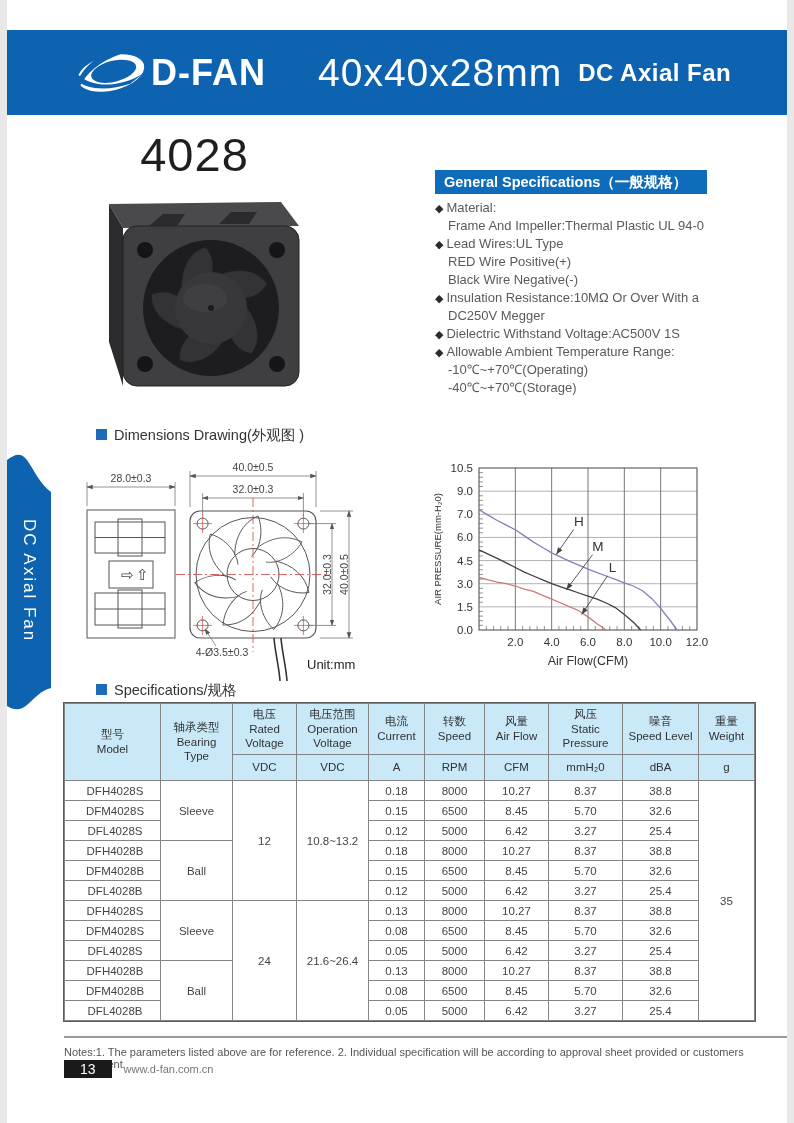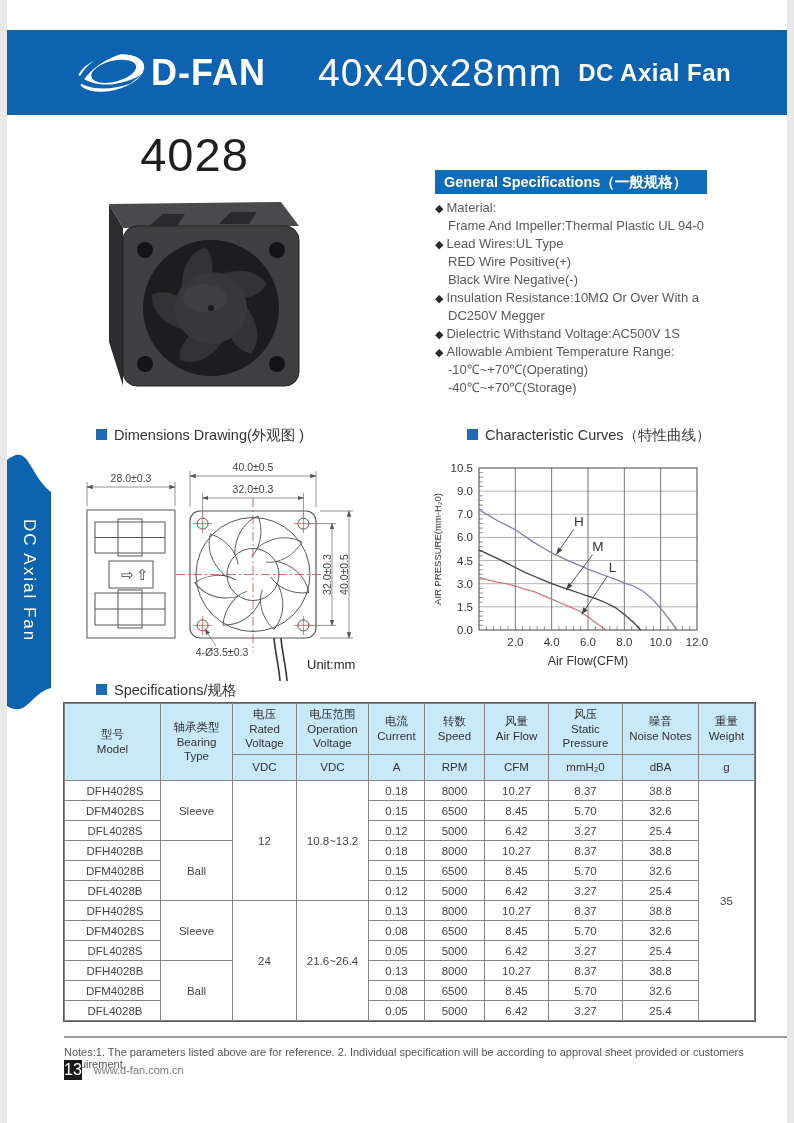--- a/index.html
+++ b/index.html
@@ -44,22 +44,22 @@
   .spec-table thead tr:first-child th{height:50px;}
   .spec-table thead tr:last-child th{height:25px;}
   .spec-table tbody td{height:19px;}
   .spec-table td.mdl{text-align:center;padding-left:7px;}
   .spec-table{outline:1px solid #5c5c5c;}
   .spec-table tr.gsep td{border-top:1.5px solid #5c5c5c;}
   
   .rule{position:absolute;left:57px;top:1036px;width:737px;height:2px;background:#9a9a9a;}
   .notes{position:absolute;left:57px;top:1046px;width:720px;font-size:11px;color:#555;}
   .footer{position:absolute;left:57px;top:1060px;display:flex;align-items:center;}
-  .pagebadge{display:inline-block;background:#1a1a1a;color:#fff;font-size:16px;
-             padding:1px 0;margin-right:12px;}
+  .pagebadge{display:inline-block;background:#1a1a1a;color:#fff;font-size:14px;
+             padding:1px 16px;margin-right:12px;}
   .site{font-size:11px;color:#777;}
   text{font-family:"Liberation Sans",sans-serif;}
 </style>
 </head>
 <body>
 
 <div class="page">
 
   <div class="top-header">
     <div class="logo-wrap">
@@ -123,23 +123,20 @@
       <div class="gs-item"><span class="dia">◆</span><span>Insulation Resistance:10MΩ Or Over With a</span></div>
       <div class="gs-item indent"><span>DC250V Megger</span></div>
       <div class="gs-item"><span class="dia">◆</span><span>Dielectric Withstand Voltage:AC500V 1S</span></div>
       <div class="gs-item"><span class="dia">◆</span><span>Allowable Ambient Temperature Range:</span></div>
       <div class="gs-item indent"><span>-10℃~+70℃(Operating)</span></div>
       <div class="gs-item indent"><span>-40℃~+70℃(Storage)</span></div>
     </div>
 
   <div class="sec-head" style="left:57px;top:426px;">
     <span class="sq"></span><span>Dimensions Drawing(外观图 )</span>
-  </div>
-  <div class="sec-head" style="left:428px;top:426px;">
-    <span class="sq"></span><span>Characteristic Curves（特性曲线）</span>
   </div>
   <div class="sec-head" style="left:57px;top:681px;">
     <span class="sq"></span><span>Specifications/规格</span>
   </div>
 
   <svg style="position:absolute;left:57px;top:450px;" width="360" height="240" viewBox="0 0 360 240">
     <defs>
       <marker id="ar" viewBox="0 0 10 10" refX="9" refY="5" markerWidth="8" markerHeight="8" orient="auto-start-reverse">
         <path d="M0,1.5 L10,5 L0,8.5 Z" fill="#555"></path>
       </marker>
@@ -337,21 +334,21 @@
       <thead>
         <tr>
           <th rowspan="2"><span>型号</span><br><span>Model</span></th>
           <th rowspan="2"><span>轴承类型</span><br><span>Bearing Type</span></th>
           <th><span>电压</span><br><span>Rated Voltage</span></th>
           <th><span>电压范围</span><br><span>Operation Voltage</span></th>
           <th><span>电流</span><br><span>Current</span></th>
           <th><span>转数</span><br><span>Speed</span></th>
           <th><span>风量</span><br><span>Air Flow</span></th>
           <th><span>风压</span><br><span>Static Pressure</span></th>
-          <th><span>噪音</span><br><span>Noise Notes</span></th>
+          <th><span>噪音</span><br><span>Speed Level</span></th>
           <th><span>重量</span><br><span>Weight</span></th>
         </tr>
         <tr>
           <th>VDC</th>
           <th>VDC</th>
           <th>A</th>
           <th>RPM</th>
           <th>CFM</th>
           <th>mmH₂0</th>
           <th>dBA</th>

